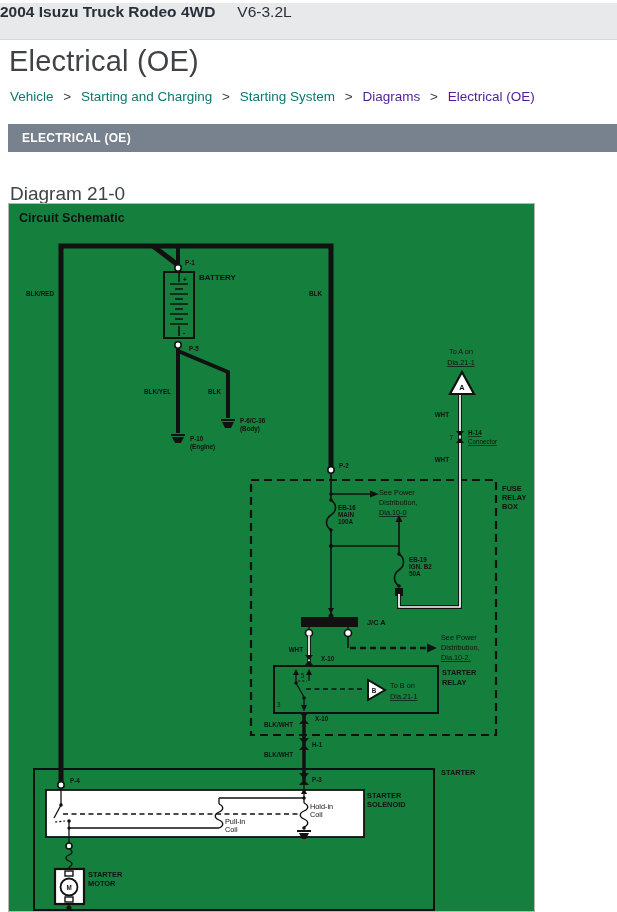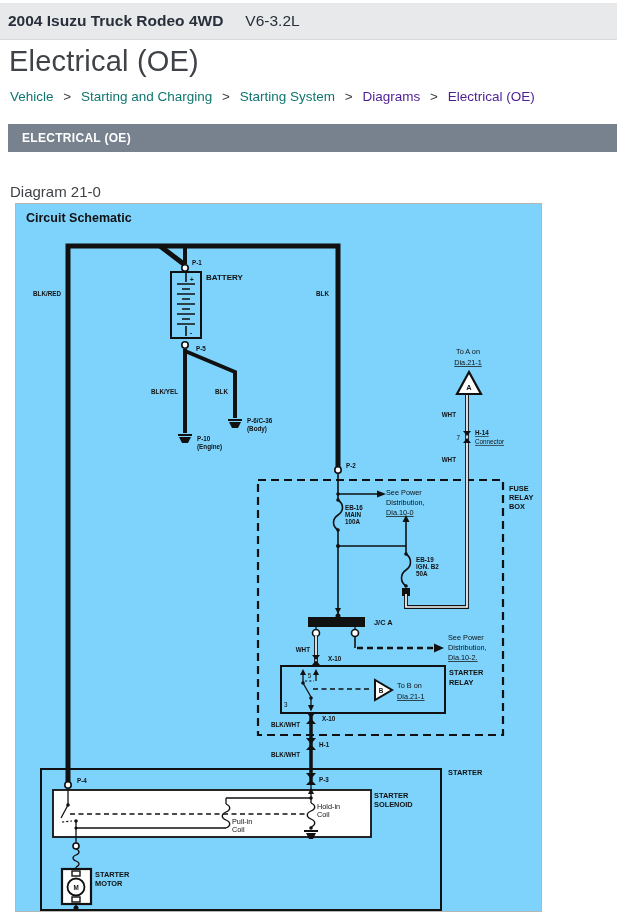--- a/index.html
+++ b/index.html
@@ -3,42 +3,42 @@
 <meta charset="utf-8">
 <style>
   html,body { margin:0; padding:0; }
   body {
     width:617px; height:912px; background:#ffffff; position:relative;
     font-family:"Liberation Sans", sans-serif; overflow:hidden;
   }
   .topbar {
     position:absolute; top:3px; left:0; right:0; height:37px;
     background:#e8e9eb; border-bottom:1px solid #d8d9db;
-    display:flex; align-items:center; padding-left:8px; box-sizing:border-box;
+    display:flex; padding-left:0; box-sizing:border-box;
   }
   .topbar .t1 { font-weight:bold; font-size:15.5px; color:#272f3a; }
   .topbar .t2 { font-weight:400; font-size:15.5px; color:#272f3a; margin-left:22px; }
   .page-title {
     position:absolute; top:45px; left:9px; margin:0;
     font-size:29px; font-weight:400; color:#3f4347; letter-spacing:.2px;
   }
   .breadcrumb { position:absolute; top:89px; left:10px; font-size:13.5px; white-space:nowrap; }
   .bc-link { color:#0f766e; text-decoration:none; cursor:pointer; }
   .bc-sep { color:#394049; margin:0 6px; }
   .bc-current { color:#4c1d95; }
   .section-bar {
     position:absolute; top:124px; left:8px; right:0; height:28px;
     background:#77828e; color:#ffffff; display:flex; align-items:center;
     font-size:12px; font-weight:bold; padding-left:14px; letter-spacing:.3px;
     box-sizing:border-box;
   }
-  .diagram-caption { position:absolute; top:183px; left:10px; font-size:15px; color:#3f4347; }
+  .diagram-caption { position:absolute; top:183px; left:10px; font-size:19px; color:#3f4347; }
   .diagram-frame {
     position:absolute; top:203px; left:8px; width:527px; height:709px;
-    border:1px solid #b6b6b6; box-sizing:border-box; background:#7dd3fc;margin-left:7px;
+    border:1px solid #b6b6b6; box-sizing:border-box; background:#15803d;
   }
   svg text { fill:#111; }
   .s6  { font-size:6.3px; font-weight:bold; }
   .s6r { font-size:6.3px; }
   .s7  { font-size:7.4px; font-weight:bold; }
   .t7  { font-size:7.3px; }
   .s8  { font-size:8px; font-weight:bold; }
   .dtitle { font-size:12.5px; font-weight:bold; }
   .u { text-decoration:underline; }
   .mid { text-anchor:middle; } .end { text-anchor:end; }

